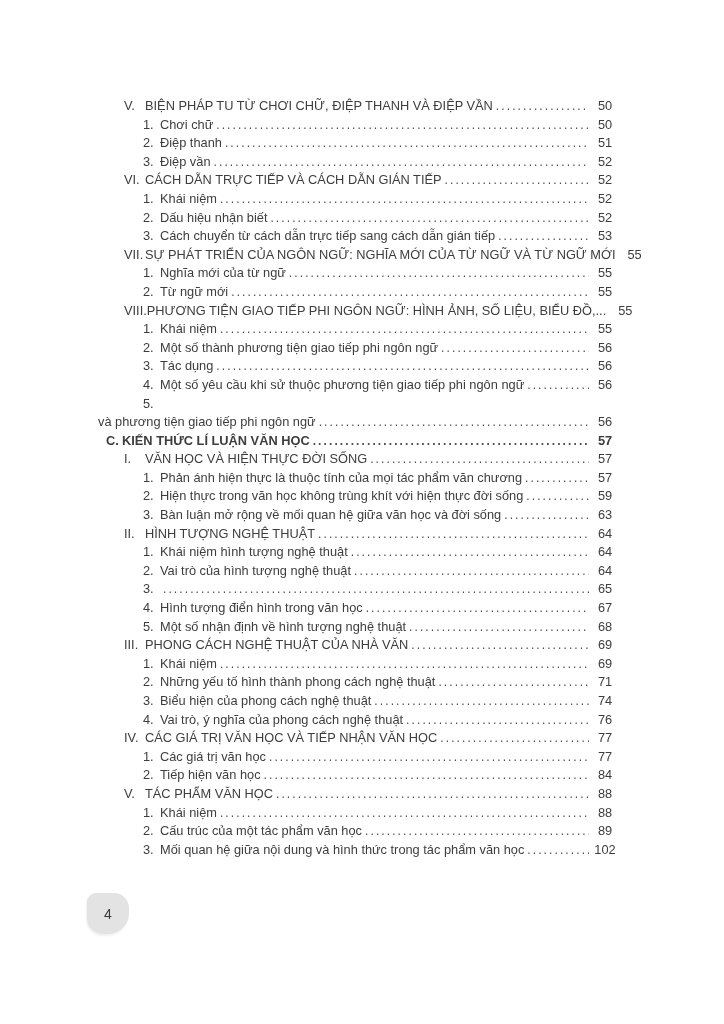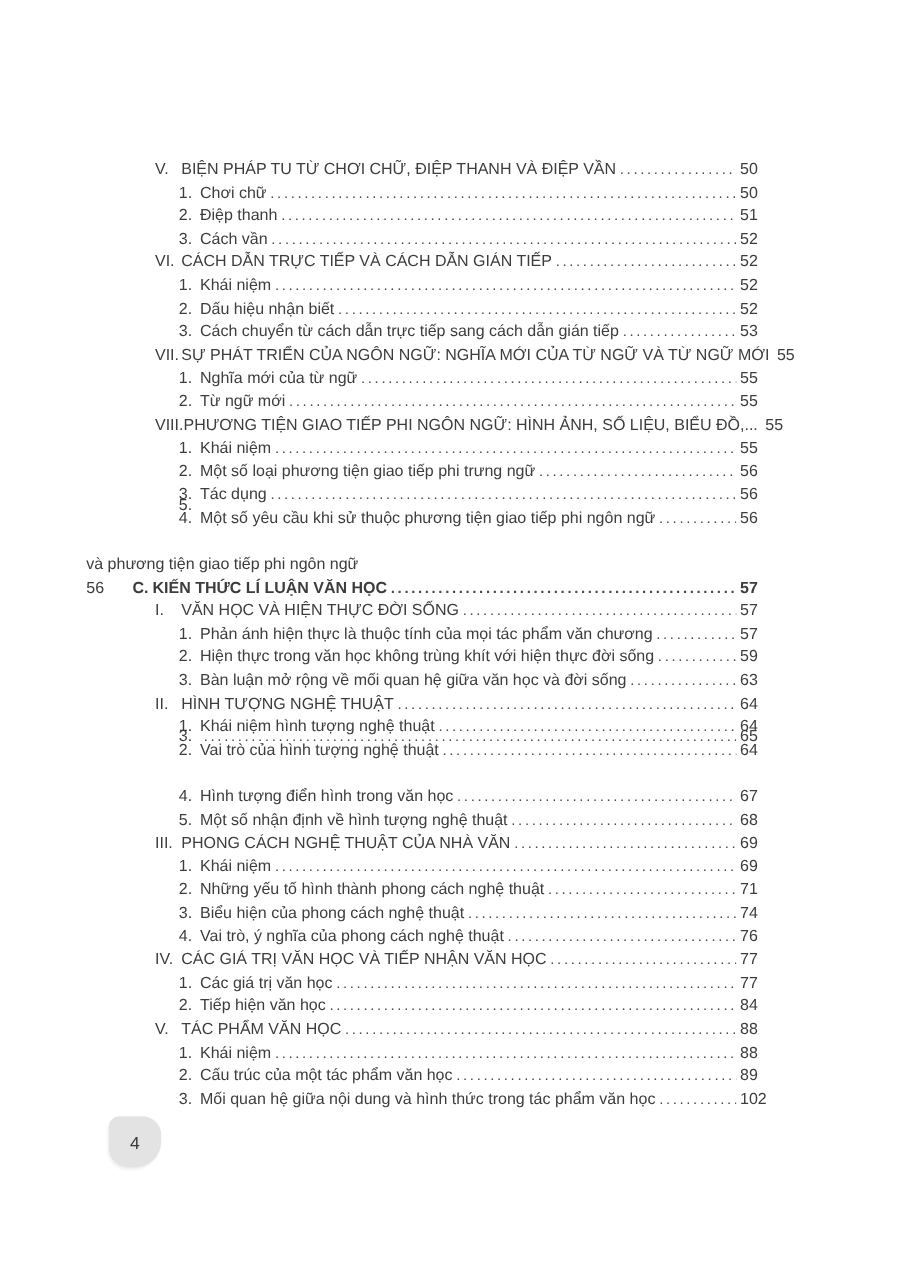--- a/index.html
+++ b/index.html
@@ -27,46 +27,45 @@
     align-items: baseline;
     height: 18.6px;
     padding-right: 106px;
     font-size: 12.8px;
     line-height: 18.6px;
     white-space: nowrap;
   }
   .lvl-section { padding-left: 106px; font-weight: bold; }
   .lvl-roman   { padding-left: 124px; }
   .lvl-item    { padding-left: 143px; }
-  .lvl-cont    { padding-left: 66px; flex-direction: column; }
+  .lvl-cont    { padding-left: 98px; }
   .num {
     flex: none;
     display: inline-block;
   }
   .lvl-section .num { min-width: 16px; }
   .lvl-roman   .num { min-width: 21px; }
   .lvl-item    .num { min-width: 17px; }
   .label {
     flex: none;
-    margin-top: 29px;
   }
   .leader {
     flex: 1 1 auto;
     min-width: 0;
     overflow: hidden;
     white-space: nowrap;
     letter-spacing: 2.1px;
     margin: 0 3px 0 3px;
     color: #4a4a4a;
     font-size: 12px;
   }
   .pg {
     flex: none;
     min-width: 26px;
-    text-align: left;
+    text-align: center;
   }
   .page-badge {
     position: absolute;
     left: 87px;
     top: 893px;
     width: 42px;
     height: 41px;
     background: #e4e3e3;
     border-radius: 9px 15px 21px 16px;
     box-shadow: -1px 2px 2px rgba(0,0,0,0.06);
@@ -95,21 +94,21 @@
         <span class="pg">50</span>
       </div>
       <div class="row lvl-item">
         <span class="num">2.</span>
         <span class="label">Điệp thanh</span>
         <span class="leader">............................................................................................................................................................................................................................</span>
         <span class="pg">51</span>
       </div>
       <div class="row lvl-item">
         <span class="num">3.</span>
-        <span class="label">Cách vần</span>
+        <span class="label">Điệp vần</span>
         <span class="leader">............................................................................................................................................................................................................................</span>
         <span class="pg">52</span>
       </div>
       <div class="row lvl-roman">
         <span class="num">VI.</span>
         <span class="label">CÁCH DẪN TRỰC TIẾP VÀ CÁCH DẪN GIÁN TIẾP</span>
         <span class="leader">............................................................................................................................................................................................................................</span>
         <span class="pg">52</span>
       </div>
       <div class="row lvl-item">
@@ -155,21 +154,21 @@
         <span class="pg">55</span>
       </div>
       <div class="row lvl-item">
         <span class="num">1.</span>
         <span class="label">Khái niệm</span>
         <span class="leader">............................................................................................................................................................................................................................</span>
         <span class="pg">55</span>
       </div>
       <div class="row lvl-item">
         <span class="num">2.</span>
-        <span class="label">Một số loại phương tiện giao tiếp phi trưng ngữ</span>
+        <span class="label">Một số thành phương tiện giao tiếp phi ngôn ngữ</span>
         <span class="leader">............................................................................................................................................................................................................................</span>
         <span class="pg">56</span>
       </div>
       <div class="row lvl-item">
         <span class="num">3.</span>
         <span class="label">Tác dụng</span>
         <span class="leader">............................................................................................................................................................................................................................</span>
         <span class="pg">56</span>
       </div>
       <div class="row lvl-item">

